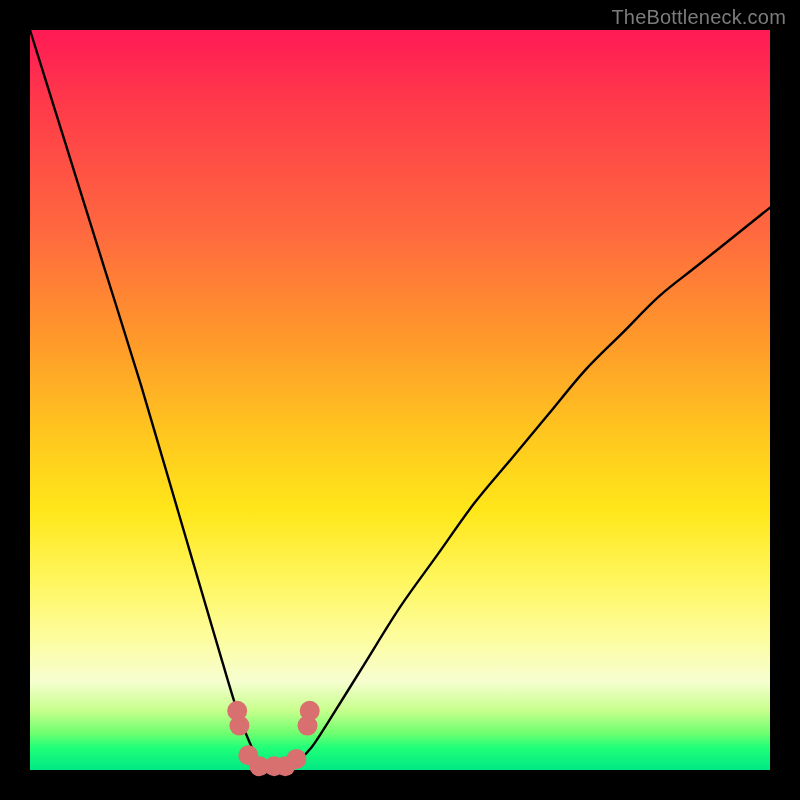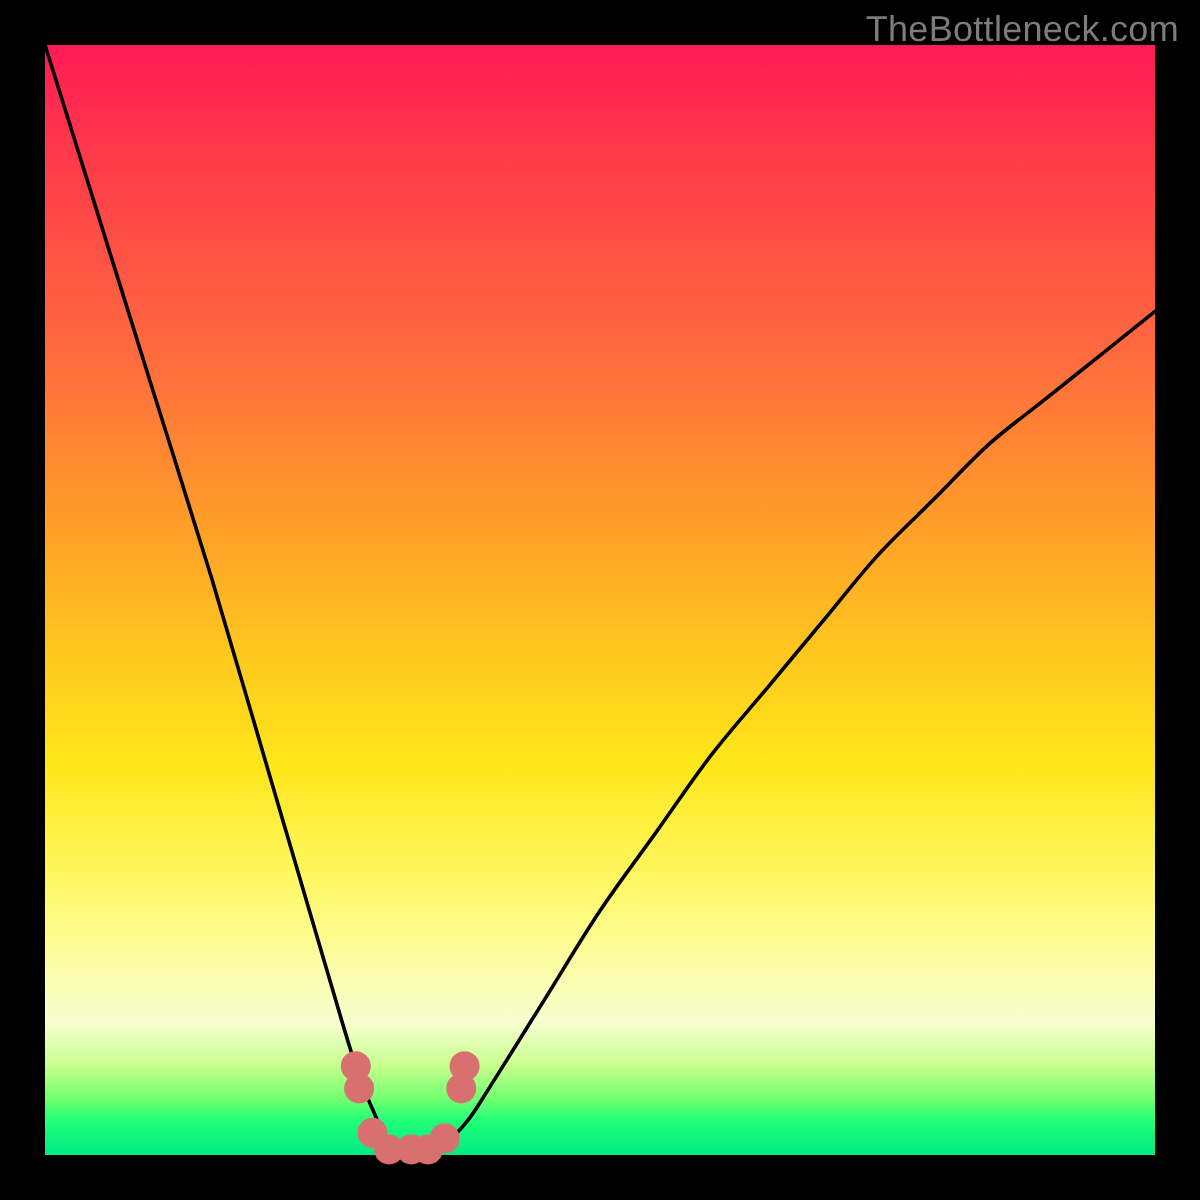--- a/index.html
+++ b/index.html
@@ -41,21 +41,21 @@
       #70ff70 95%,
       #1fff78 97%,
       #00e884 100%
     );
   }
   .watermark {
     position: absolute;
     top: 6px;
     right: 14px;
     color: #7c7c7c;
-    font-size: 24px;
+    font-size: 20px;
     letter-spacing: 0.2px;
     font-weight: 500;
     user-select: none;
   }
   svg.curve {
     position: absolute;
     left: 0;
     top: 0;
     width: 740px;
     height: 740px;

